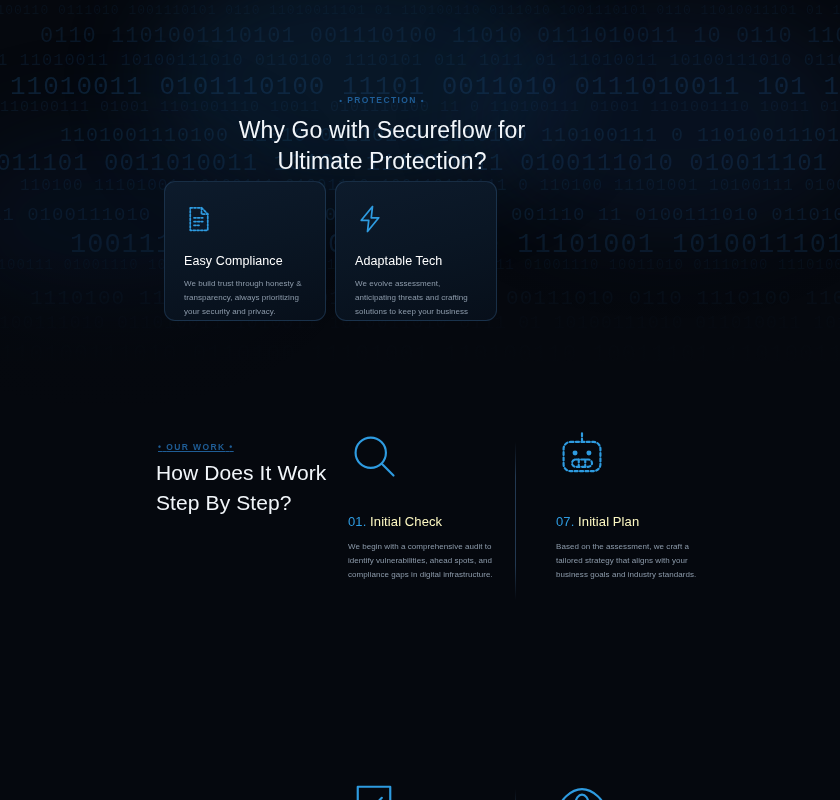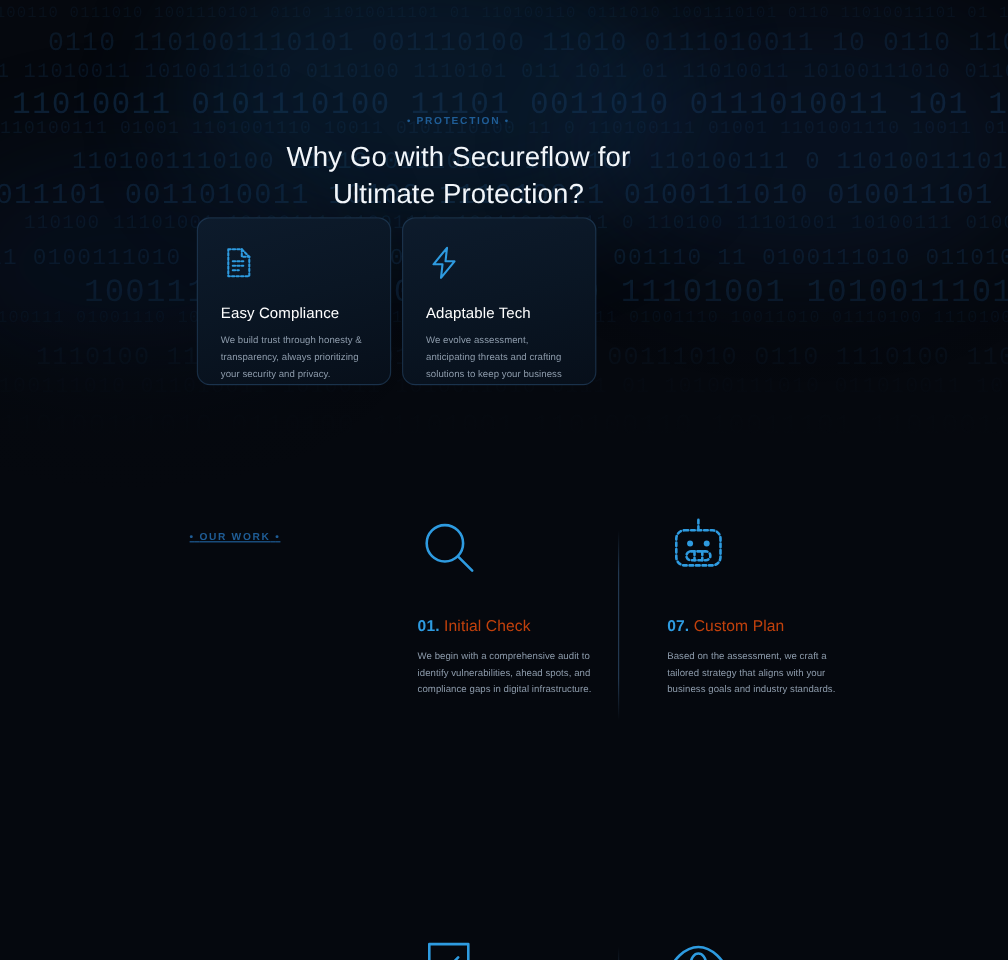--- a/index.html
+++ b/index.html
@@ -99,22 +99,22 @@
   }
   .steps-row { display:flex; }
   .step { width:178px; position:relative; padding-right:18px; }
   .step.right { padding-left:30px; width:200px; }
   .step-divider {
     position:absolute; left:167px; top:12px; width:1px; height:158px;
     background:linear-gradient(to bottom, rgba(58,96,136,0) 0%, rgba(58,96,136,.55) 22%, rgba(58,96,136,.55) 78%, rgba(58,96,136,0) 100%);
   }
   .step-icon { height:54px; margin-bottom:30px; }
   .step-head { font-size:13px; letter-spacing:.1px; margin-bottom:11px; }
-  .step-num { color:#2e9be0;font-weight:bold; }
-  .step-name { color:#c2410c; }
+  .step-num { color:#2e9be0; }
+  .step-name { color:#fef9c3; }
   .step-desc { font-size:8px; color:#8d9bab; line-height:1.78; letter-spacing:.05px; }
   .steps-row-2 { margin-top:194px; }
 </style>
 </head>
 <body>
 
 <div class="page">
 
   <div class="binary-bg">
     <div id="binary-rows">
@@ -178,21 +178,22 @@
     </div>
   </section>
 
   <section class="sec-work">
     <div class="work-eyebrow">
       <span>•</span>
       <span>OUR WORK</span>
       <span>•</span>
     </div>
     <h2 class="work-title">
-      <br>
+      <span>How Does It Work</span><br>
+      <span>Step By Step?</span>
     </h2>
 
     <div class="steps">
 
       <div class="steps-row">
         <div class="step">
           <div class="step-icon">
             <svg width="52" height="52" viewBox="0 0 24 24" fill="none" stroke="#2e9be0" stroke-width="1" stroke-linecap="round">
               <circle cx="10.5" cy="10.5" r="7"></circle>
               <path d="M15.6 15.6L21 21"></path>
@@ -212,21 +213,21 @@
               <path d="M12 1.5v3.5"></path>
               <rect x="3.5" y="5.5" width="17" height="13.5" rx="3.2"></rect>
               <circle cx="8.8" cy="10.6" r="1.15" fill="#2e9be0" stroke="none"></circle>
               <circle cx="15.2" cy="10.6" r="1.15" fill="#2e9be0" stroke="none"></circle>
               <rect x="7.4" y="13.6" width="9.2" height="3.4" rx="1.7"></rect>
               <path d="M10.5 13.6v3.4M13.5 13.6v3.4"></path>
             </svg>
           </div>
           <div class="step-head">
             <span class="step-num">07.</span>
-            <span class="step-name">Custom Plan</span>
+            <span class="step-name">Initial Plan</span>
           </div>
           <div class="step-desc">Based on the assessment, we craft a tailored strategy that aligns with your business goals and industry standards.</div>
         </div>
       </div>
 
       <div class="steps-row steps-row-2">
         <div class="step">
           <div class="step-icon">
             <svg width="52" height="52" viewBox="0 0 24 24" fill="none" stroke="#2e9be0" stroke-width="1" stroke-linecap="round" stroke-linejoin="round">
               <path d="M4.5 4.5h15v7.2c0 5-3.6 8.3-7.5 9.8-3.9-1.5-7.5-4.8-7.5-9.8z"></path>

